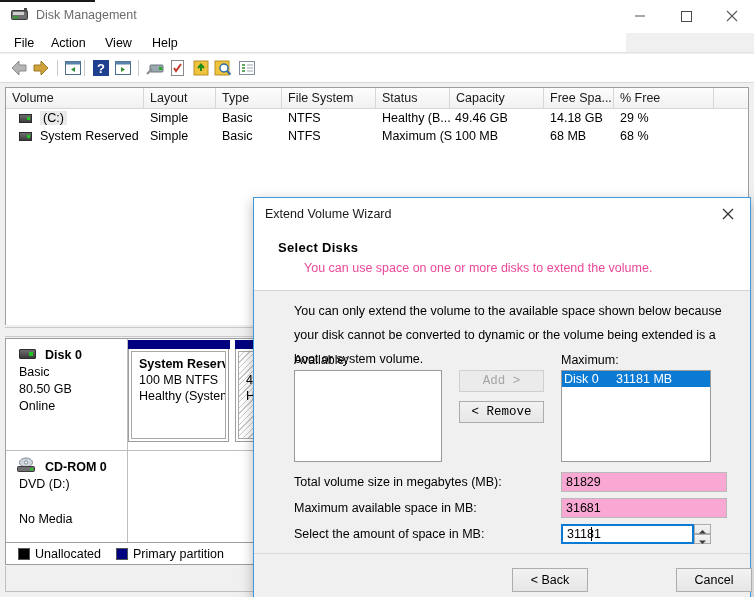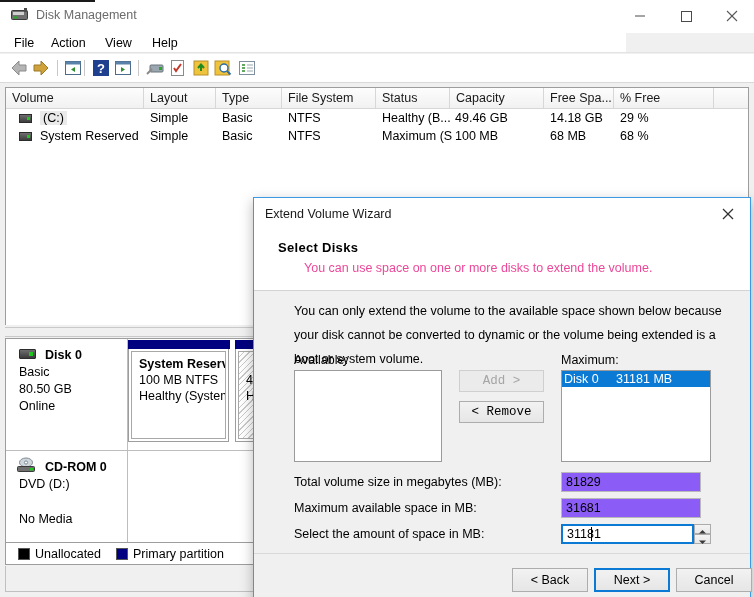--- a/index.html
+++ b/index.html
@@ -104,21 +104,21 @@
       background:linear-gradient(#f2f2f2,#e6e6e6);border:1px solid #adadad;color:#000;
       text-align:center;cursor:default;font-family:Liberation Mono, monospace;}
   .dbtn.disabled{color:#a5a5a5;background:#ebebeb;border-color:#cfcfcf;}
   .btn-add{left:205px;top:79px;width:85px;height:22px;line-height:21px;}
   .btn-remove{left:205px;top:110px;width:85px;height:22px;line-height:21px;}
   .btn-removeall{left:205px;top:141px;width:85px;height:22px;line-height:21px;}
 
   .frow-label{position:absolute;font-size:12.5px;color:#000;left:40px;}
   .fld{position:absolute;left:307px;height:20px;line-height:19px;font-size:12.5px;
       box-sizing:border-box;padding-left:4px;color:#000;overflow:hidden;white-space:nowrap;}
-  .fld.ro{width:140px;background:#8b5cf6;border:1px solid #b9b9b9;}
+  .fld.ro{width:166px;background:#f9a8d4;border:1px solid #b9b9b9;}
   .fld.edit{width:133px;background:#fff;border:2px solid #0b7ad4;line-height:16px;}
   .spin{position:absolute;left:440px;width:17px;height:20px;box-sizing:border-box;cursor:default;}
   .spin div{position:absolute;left:0;width:17px;height:10px;box-sizing:border-box;
       background:linear-gradient(#f4f4f4,#e8e8e8);border:1px solid #ababab;}
   .spin .up{top:0;}
   .spin .dn{top:10px;}
   .caret{position:absolute;width:1px;background:#000;}
 
   .fbtn{position:absolute;top:14px;height:24px;width:76px;line-height:23px;text-align:center;
       font-size:12.5px;box-sizing:border-box;cursor:default;
@@ -392,18 +392,17 @@
         <div class="dn">
           <svg width="15" height="8" viewBox="0 0 15 8">
               <path d="M4 2.5 L7.5 6 L11 2.5 Z" fill="#3a3a3a"></path>
             </svg>
         </div>
       </div>
     </div>
 
     <div class="dlg-foot">
       <div class="fbtn btn-back">&lt; Back</div>
-      <div class="fbtn btn-next primary">Next &gt;</div>
       <div class="fbtn btn-cancel">Cancel</div>
     </div>
   </div>
 
 </div>
 
 </body></html>

